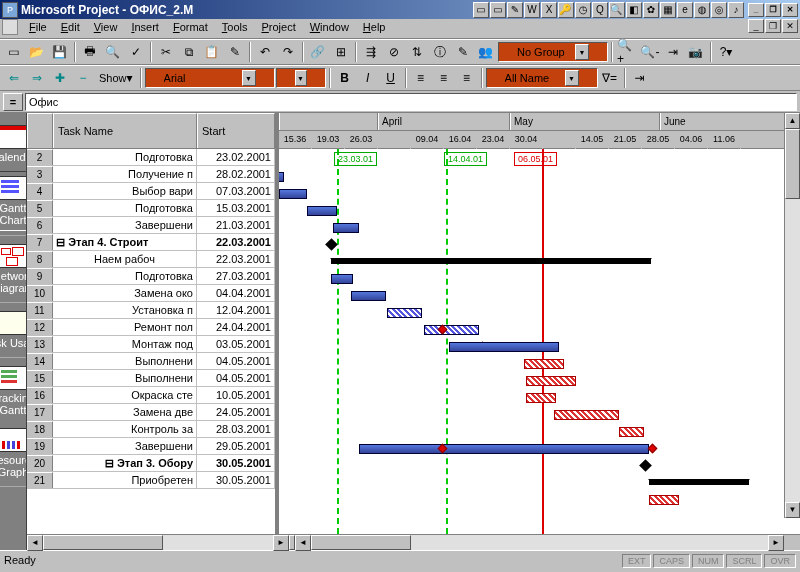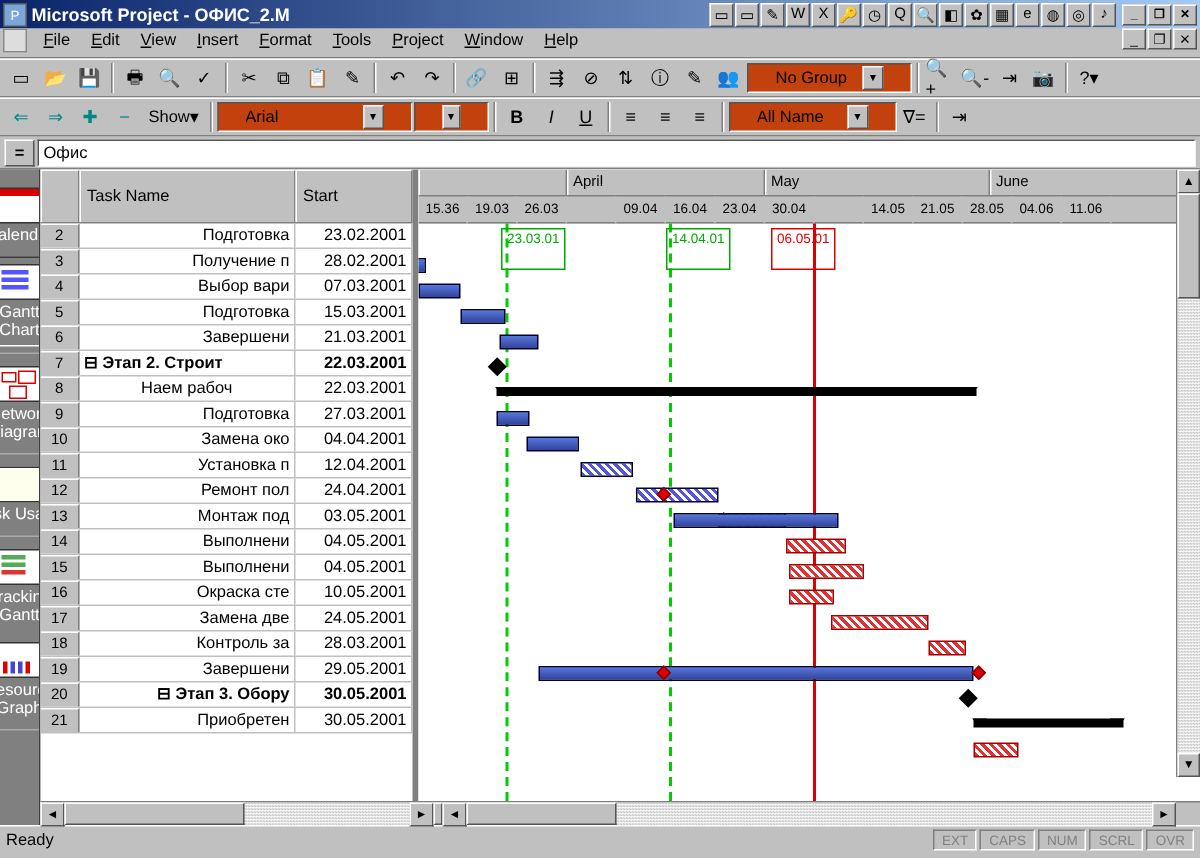--- a/index.html
+++ b/index.html
@@ -51,21 +51,21 @@
 .trow .tn{width:144px;border-right:1px solid #c0c0c0;padding:0 3px;line-height:16px;text-align:right;overflow:hidden;white-space:nowrap}
 .trow .ts{width:78px;border-right:1px solid #c0c0c0;padding:0 3px;line-height:16px;text-align:right;overflow:hidden}
 .trow.bold .tn,.trow.bold .ts{font-weight:bold}
 .chart{flex:1;position:relative;overflow:hidden;background:#fff}
 .timehead{height:36px;background:#c0c0c0;position:relative;border-bottom:1px solid #808080}
 .timehead .mrow{height:18px;display:flex;border-bottom:1px solid #808080}
 .timehead .mcell{border-right:1px solid #808080;border-left:1px solid #fff;padding:0 3px;line-height:17px;font-size:10px}
 .timehead .drow{height:18px;display:flex}
 .timehead .dcell{border-right:1px solid #c0c0c0;width:33px;text-align:center;line-height:17px;font-size:9px}
 .chartbody{position:absolute;top:36px;left:0;right:0;bottom:0}
-.deadline{position:absolute;top:3px;height:28px;border:1px solid;font-size:9px;padding:0 3px;line-height:12px}
+.deadline{position:absolute;top:3px;height:14px;border:1px solid;font-size:9px;padding:0 3px;line-height:12px}
 .deadline.g{border-color:#0a0;color:#0a0}
 .deadline.r{border-color:#d00;color:#d00}
 .vline{position:absolute;top:0;bottom:0;width:0;border-left:2px dashed #0c0}
 .vline.r{border-left:2px solid #d00}
 .bar{position:absolute;height:10px;background:linear-gradient(to bottom,#5577dd,#334499);border:1px solid #003}
 .bar.crit{background:repeating-linear-gradient(45deg,#d33,#d33 2px,#fff 2px,#fff 4px);border-color:#a00}
 .bar.hatch{background:repeating-linear-gradient(45deg,#55d,#55d 2px,#fff 2px,#fff 4px)}
 .sumbar{position:absolute;height:6px;background:#000}
 .sumbar::before,.sumbar::after{content:"";position:absolute;top:0;border:5px solid transparent;border-top-color:#000}
 .sumbar::before{left:-1px}
@@ -272,21 +272,21 @@
               <div class="tn" style="text-align:right">Подготовка</div>
               <div class="ts">15.03.2001</div>
             </div>
             <div class="trow">
               <div class="rn">6</div>
               <div class="tn" style="text-align:right">Завершени</div>
               <div class="ts">21.03.2001</div>
             </div>
             <div class="trow bold">
               <div class="rn">7</div>
-              <div class="tn" style="text-align:left">⊟ Этап 2. Строит</div>
+              <div class="tn" style="text-align:left">⊟ Этап 4. Строит</div>
               <div class="ts">22.03.2001</div>
             </div>
             <div class="trow">
               <div class="rn">8</div>
               <div class="tn" style="text-align:center">Наем рабоч</div>
               <div class="ts">22.03.2001</div>
             </div>
             <div class="trow">
               <div class="rn">9</div>
               <div class="tn" style="text-align:right">Подготовка</div>

